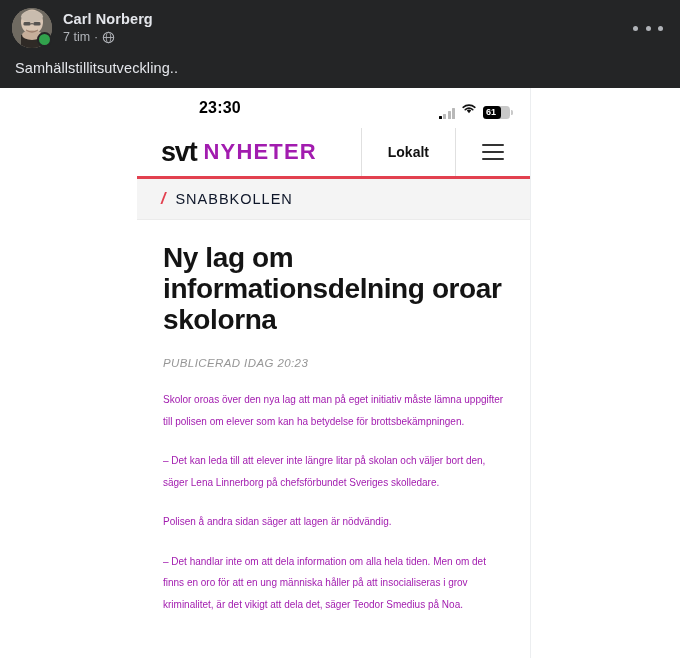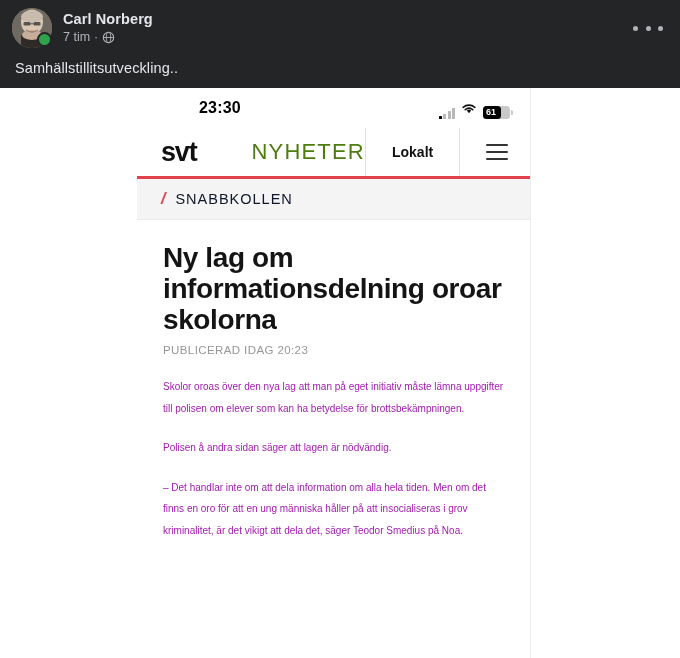--- a/index.html
+++ b/index.html
@@ -194,36 +194,35 @@
     background: #ffffff;
     border-bottom: 3px solid #e2404f;
     display: flex;
     align-items: stretch;
   }
   .svt-logo {
     display: flex;
     align-items: center;
     padding-left: 24px;
     flex: 1 1 auto;
-    gap: 48px;
   }
   .svt-mark {
     font-size: 27px;
     font-weight: bold;
     color: #111111;
     letter-spacing: -1.2px;
     line-height: 1;
   }
   .svt-word {
     font-size: 22px;
-    color: #4d7c0f;
+    color: #a21caf;
     letter-spacing: 1.2px;
     margin-left: 7px;
     line-height: 1;
-    font-weight: 400;
+    font-weight: 700;
   }
   .hdr-btn {
     display: flex;
     align-items: center;
     justify-content: center;
     border-left: 1px solid #e0e0e0;
     padding: 0 26px;
     cursor: pointer;
   }
   .hdr-btn .lbl {
@@ -274,24 +273,25 @@
   }
   .headline {
     font-size: 28px;
     font-weight: bold;
     line-height: 31px;
     color: #141414;
     letter-spacing: -0.4px;
     margin: 0;
   }
   .published {
-    margin-top: 9px;
+    margin-top: 22px;
     font-size: 11.5px;
     color: #969696;
     letter-spacing: 0.4px;
+    font-style: italic;
   }
   .body-p {
     margin-top: 18px;
     font-size: 10px;
     line-height: 21.5px;
     color: #a21caf;
   }
   .body-p:first-of-type { margin-top: 20px; }
 </style>
 </head>
@@ -392,18 +392,19 @@
 
     <div class="snabb-bar">
       <span class="snabb-slash">/</span>
       <span class="snabb-label">SNABBKOLLEN</span>
     </div>
 
     <div class="article">
       <h1 class="headline">Ny lag om informationsdelning oroar skolorna</h1>
       <div class="published">PUBLICERAD IDAG 20:23</div>
       <p class="body-p">Skolor oroas över den nya lag att man på eget initiativ måste lämna uppgifter till polisen om elever som kan ha betydelse för brottsbekämpningen.</p>
+      <p class="body-p">– Det kan leda till att elever inte längre litar på skolan och väljer bort den, säger Lena Linnerborg på chefsförbundet Sveriges skolledare.</p>
       <p class="body-p">Polisen å andra sidan säger att lagen är nödvändig.</p>
       <p class="body-p">– Det handlar inte om att dela information om alla hela tiden. Men om det finns en oro för att en ung människa håller på att insocialiseras i grov kriminalitet, är det vikigt att dela det, säger Teodor Smedius på Noa.</p>
     </div>
   </div>
 
 </div>
 
 </body></html>

